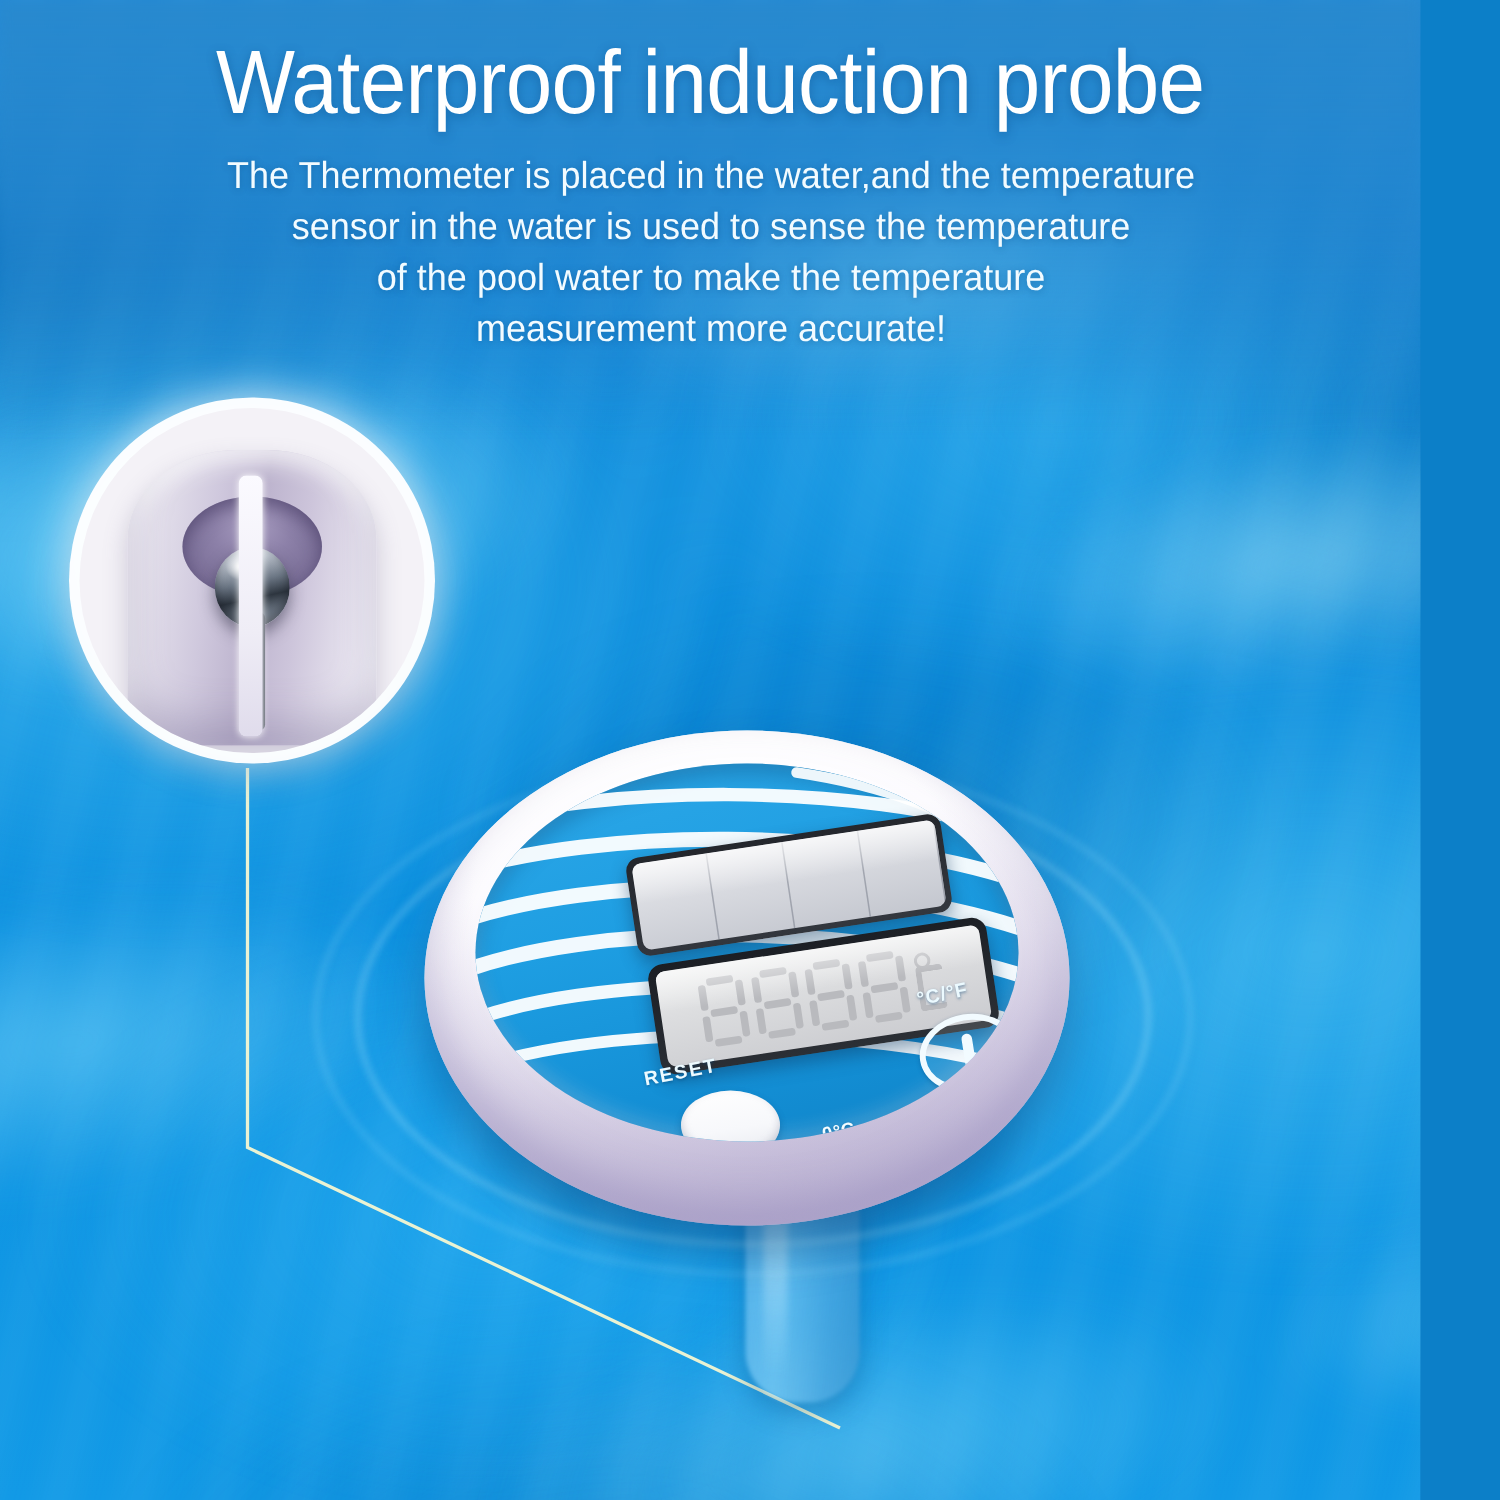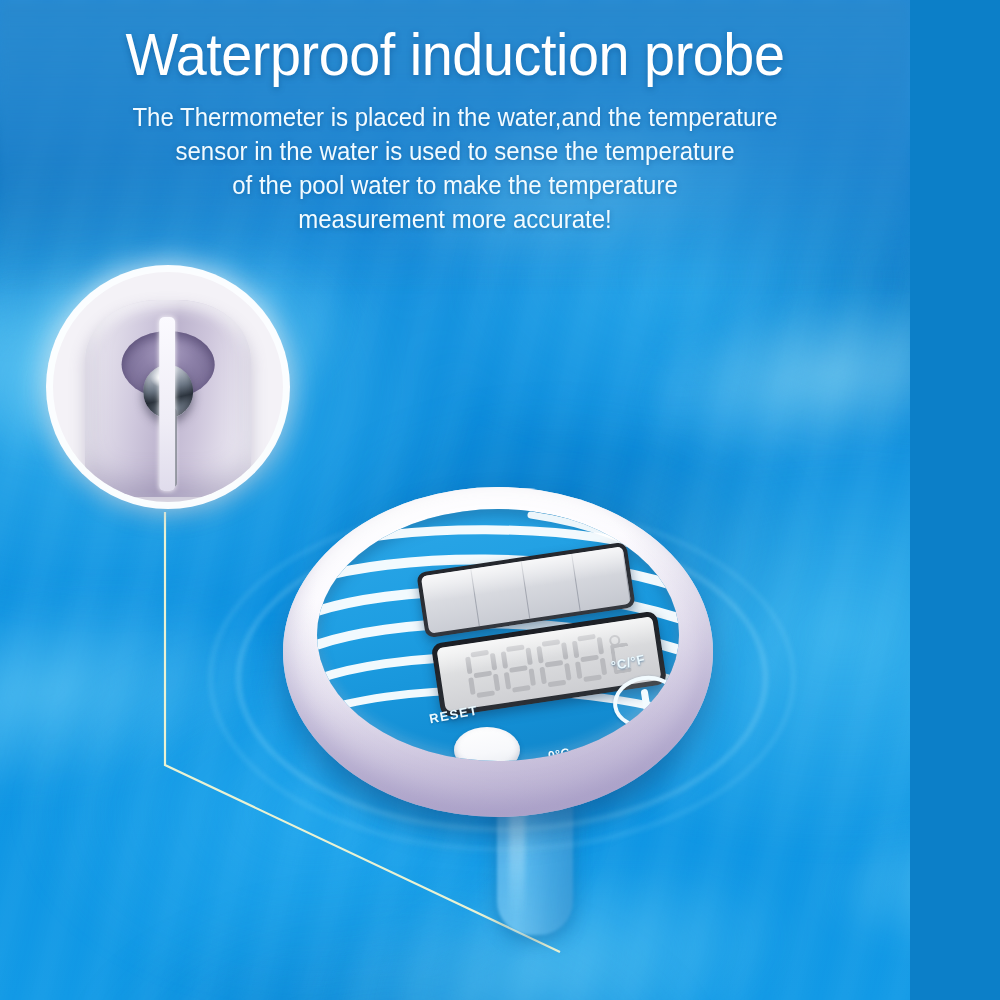--- a/index.html
+++ b/index.html
@@ -1,18 +1,18 @@
 <!DOCTYPE html>
 <html><head>
 <meta charset="utf-8">
 <style>
   html,body{margin:0;padding:0;background:#0c7fc8;}
   body{width:1000px;height:1000px;overflow:hidden;font-family:"Liberation Sans",sans-serif;}
 
-  #stage{position:relative;width:910px;height:1000px;overflow:hidden;}
+  #stage{position:relative;width:910px;height:1000px;overflow:hidden;padding-left:37px;}
 
   
   .water-base{position:absolute;inset:0;
     background:
       linear-gradient(180deg,#2489d4 0%,#1b87d6 16%,#0f8ddc 32%,#0b8ddd 50%,#0d93e2 70%,#1199e6 100%);}
   .w-layer{position:absolute;inset:-6%;}
   .wl1{background:
     radial-gradient(58% 34% at 16% 40%, rgba(90,210,255,.50), rgba(90,210,255,0) 62%),
     radial-gradient(46% 26% at 72% 30%, rgba(70,200,255,.42), rgba(70,200,255,0) 64%),
     radial-gradient(52% 30% at 88% 62%, rgba(120,225,255,.40), rgba(120,225,255,0) 66%),

